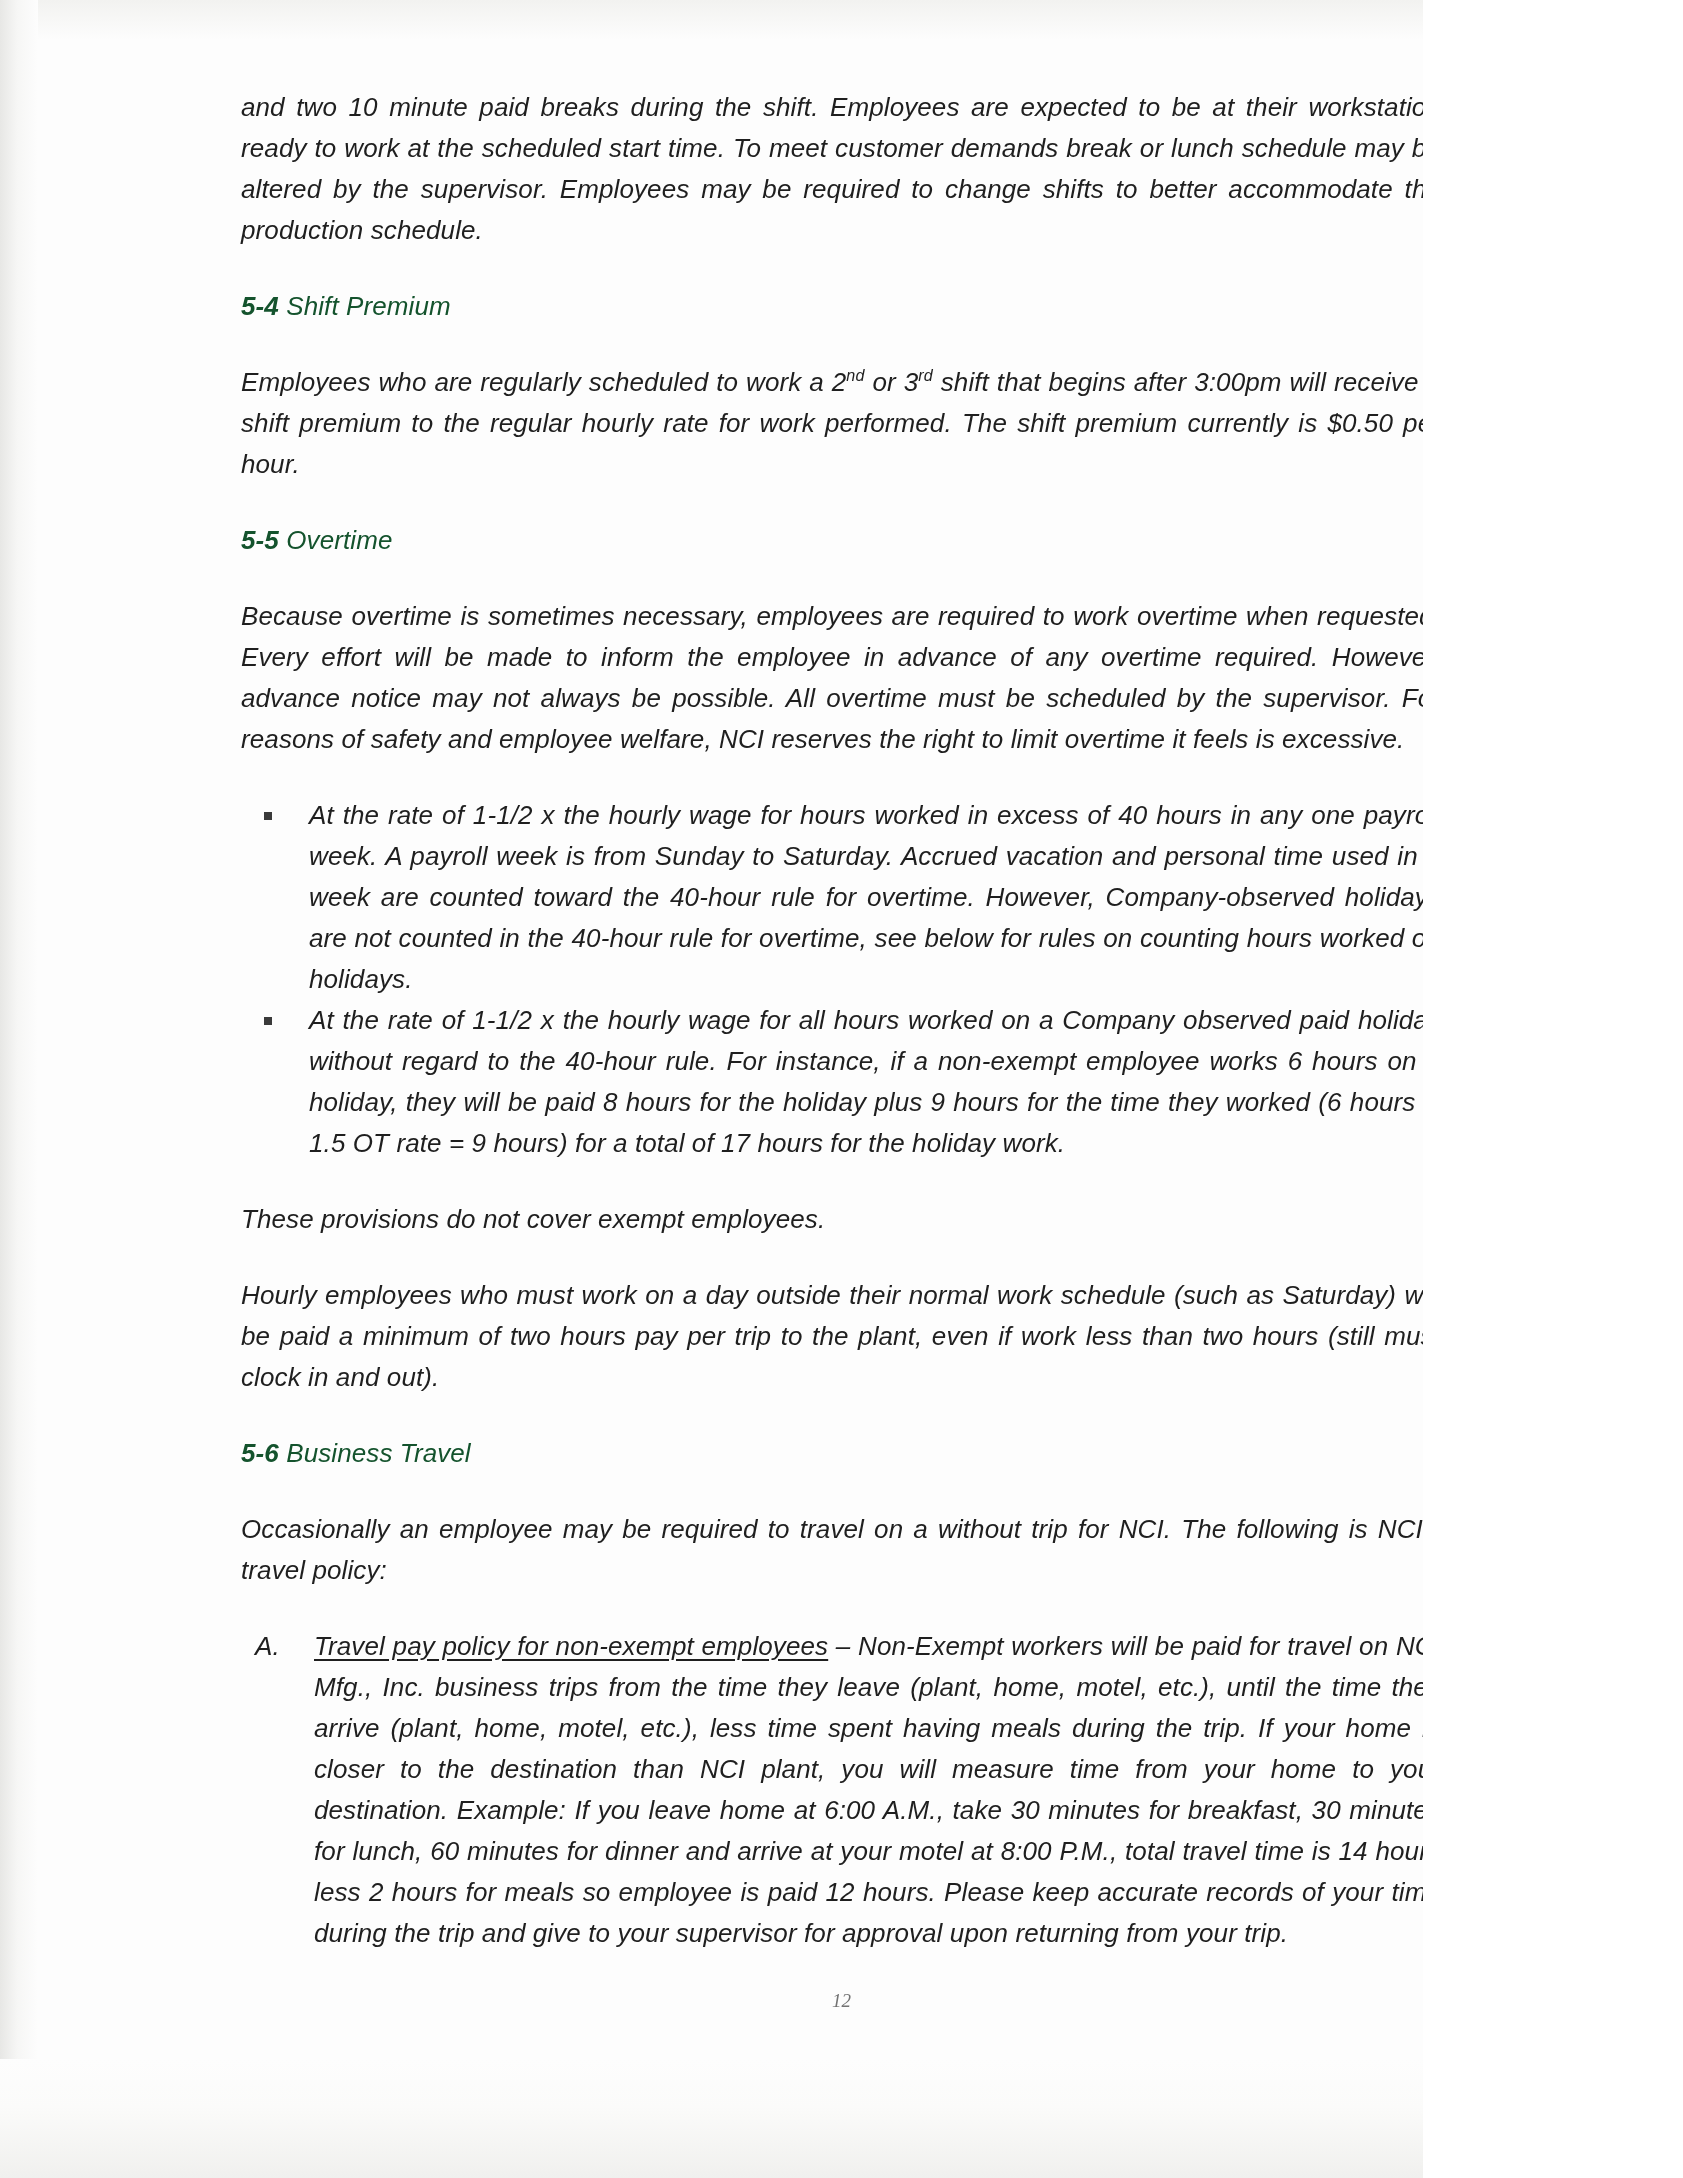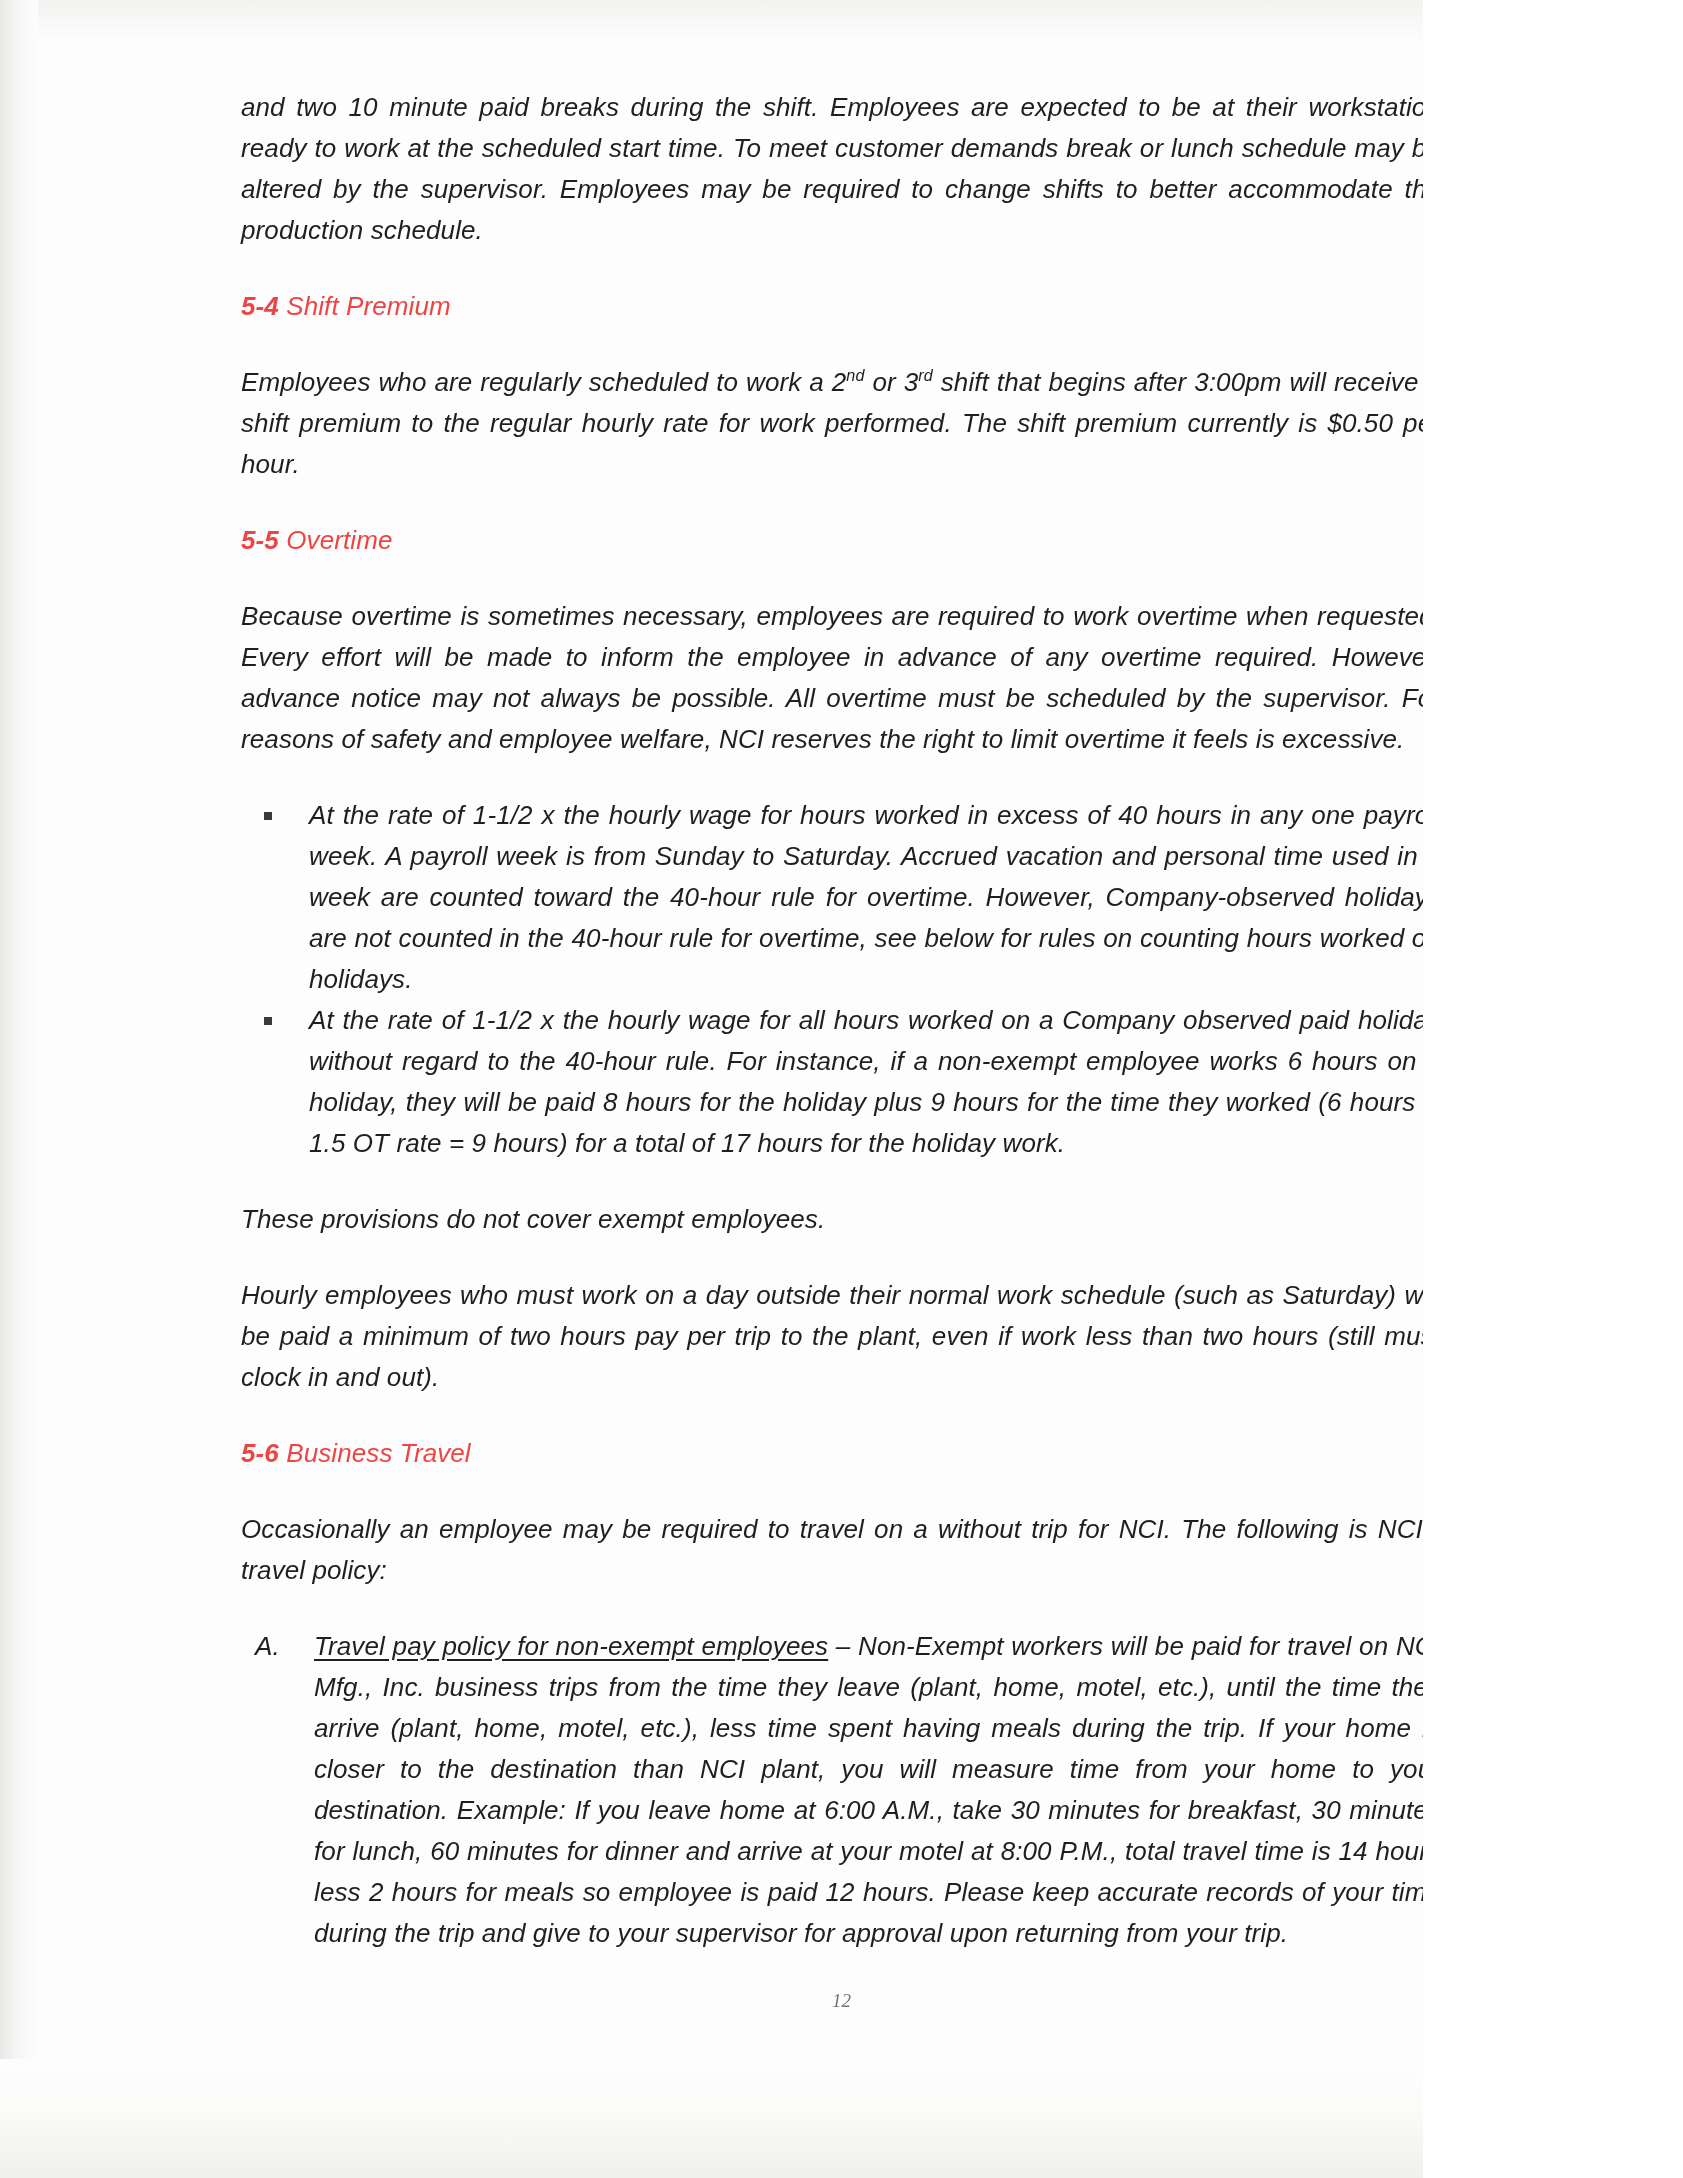--- a/index.html
+++ b/index.html
@@ -59,21 +59,21 @@
 
   .para {
     margin-bottom: 35px;
   }
 
   .heading {
     font-size: 26px;
     line-height: 41px;
     margin: 0 0 35px 0;
     text-align: left;
-    color: #ef4444;
+    color: #14532d;
   }
   .heading .num {
     font-weight: bold;
   }
 
   sup {
     font-size: 0.62em;
     vertical-align: super;
     line-height: 0;
   }

